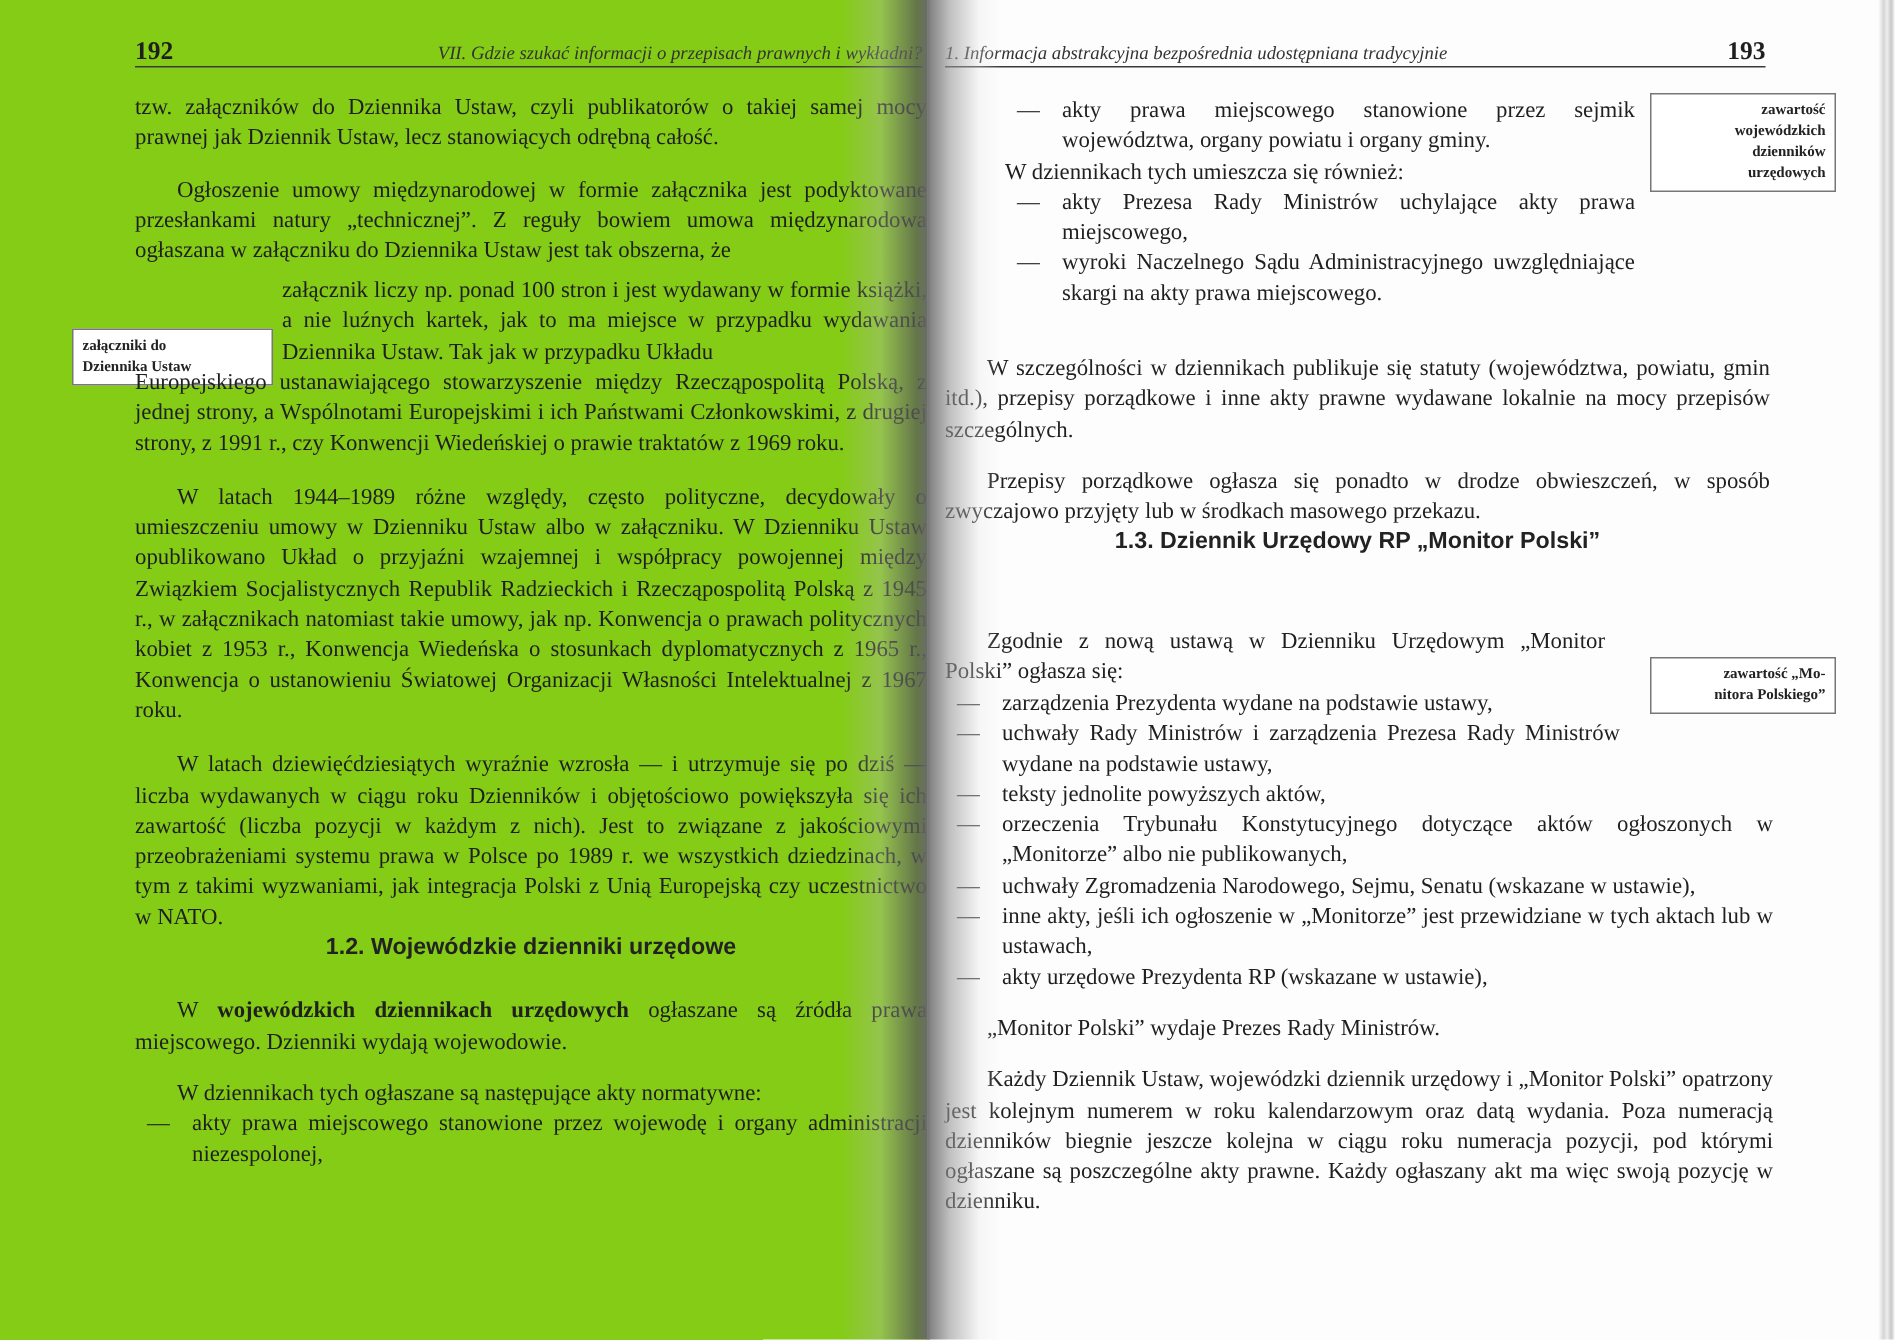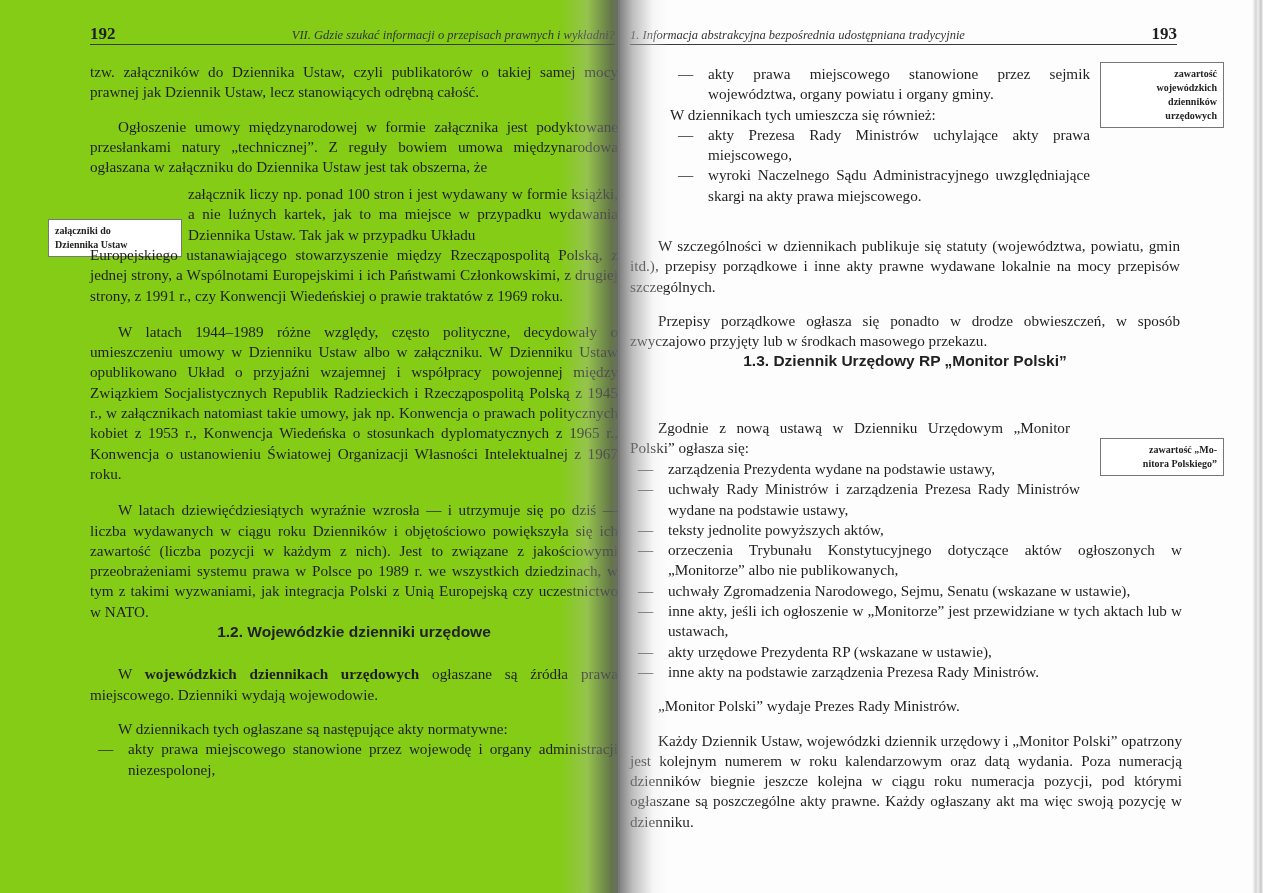--- a/index.html
+++ b/index.html
@@ -166,24 +166,20 @@
         <span>uchwały Zgromadzenia Narodowego, Sejmu, Senatu (wskazane w ustawie),</span>
       </div>
       <div class="dash-item">
         <span class="dash">—</span>
         <span>inne akty, jeśli ich ogłoszenie w „Monitorze” jest przewidziane w tych aktach lub w ustawach,</span>
       </div>
       <div class="dash-item">
         <span class="dash">—</span>
         <span>akty urzędowe Prezydenta RP (wskazane w ustawie),</span>
       </div>
-      <div class="dash-item">
-        <span class="dash">—</span>
-        <span>inne akty na podstawie zarządzenia Prezesa Rady Ministrów.</span>
-      </div>
       <p class="indent gap">„Monitor Polski” wydaje Prezes Rady Ministrów.</p>
       <p class="indent gap">Każdy Dziennik Ustaw, wojewódzki dziennik urzędowy i „Monitor Polski” opatrzony jest kolejnym numerem w roku kalendarzowym oraz datą wydania. Poza numeracją dzienników biegnie jeszcze kolejna w ciągu roku numeracja pozycji, pod którymi ogłaszane są poszczególne akty prawne. Każdy ogłaszany akt ma więc swoją pozycję w dzienniku.</p>
     </div>
   </div>
 
   <div class="gutter-left"></div>
   <div class="gutter-right"></div>
   <div class="right-edge"></div>
 </div>
 

